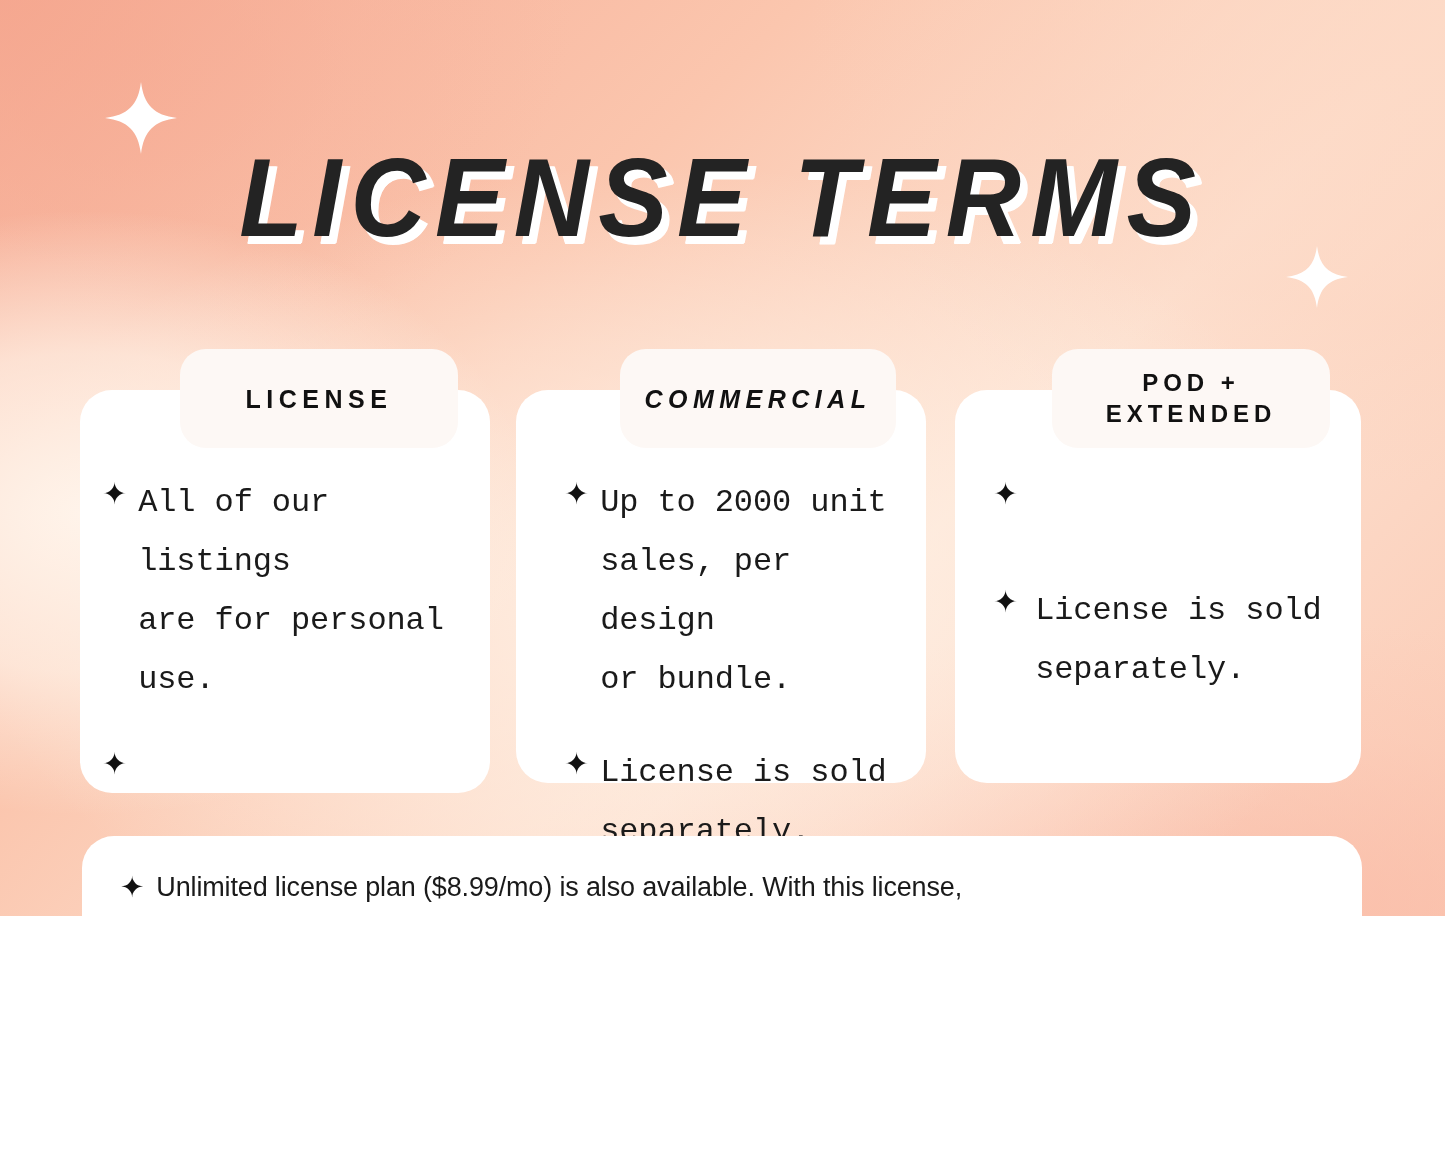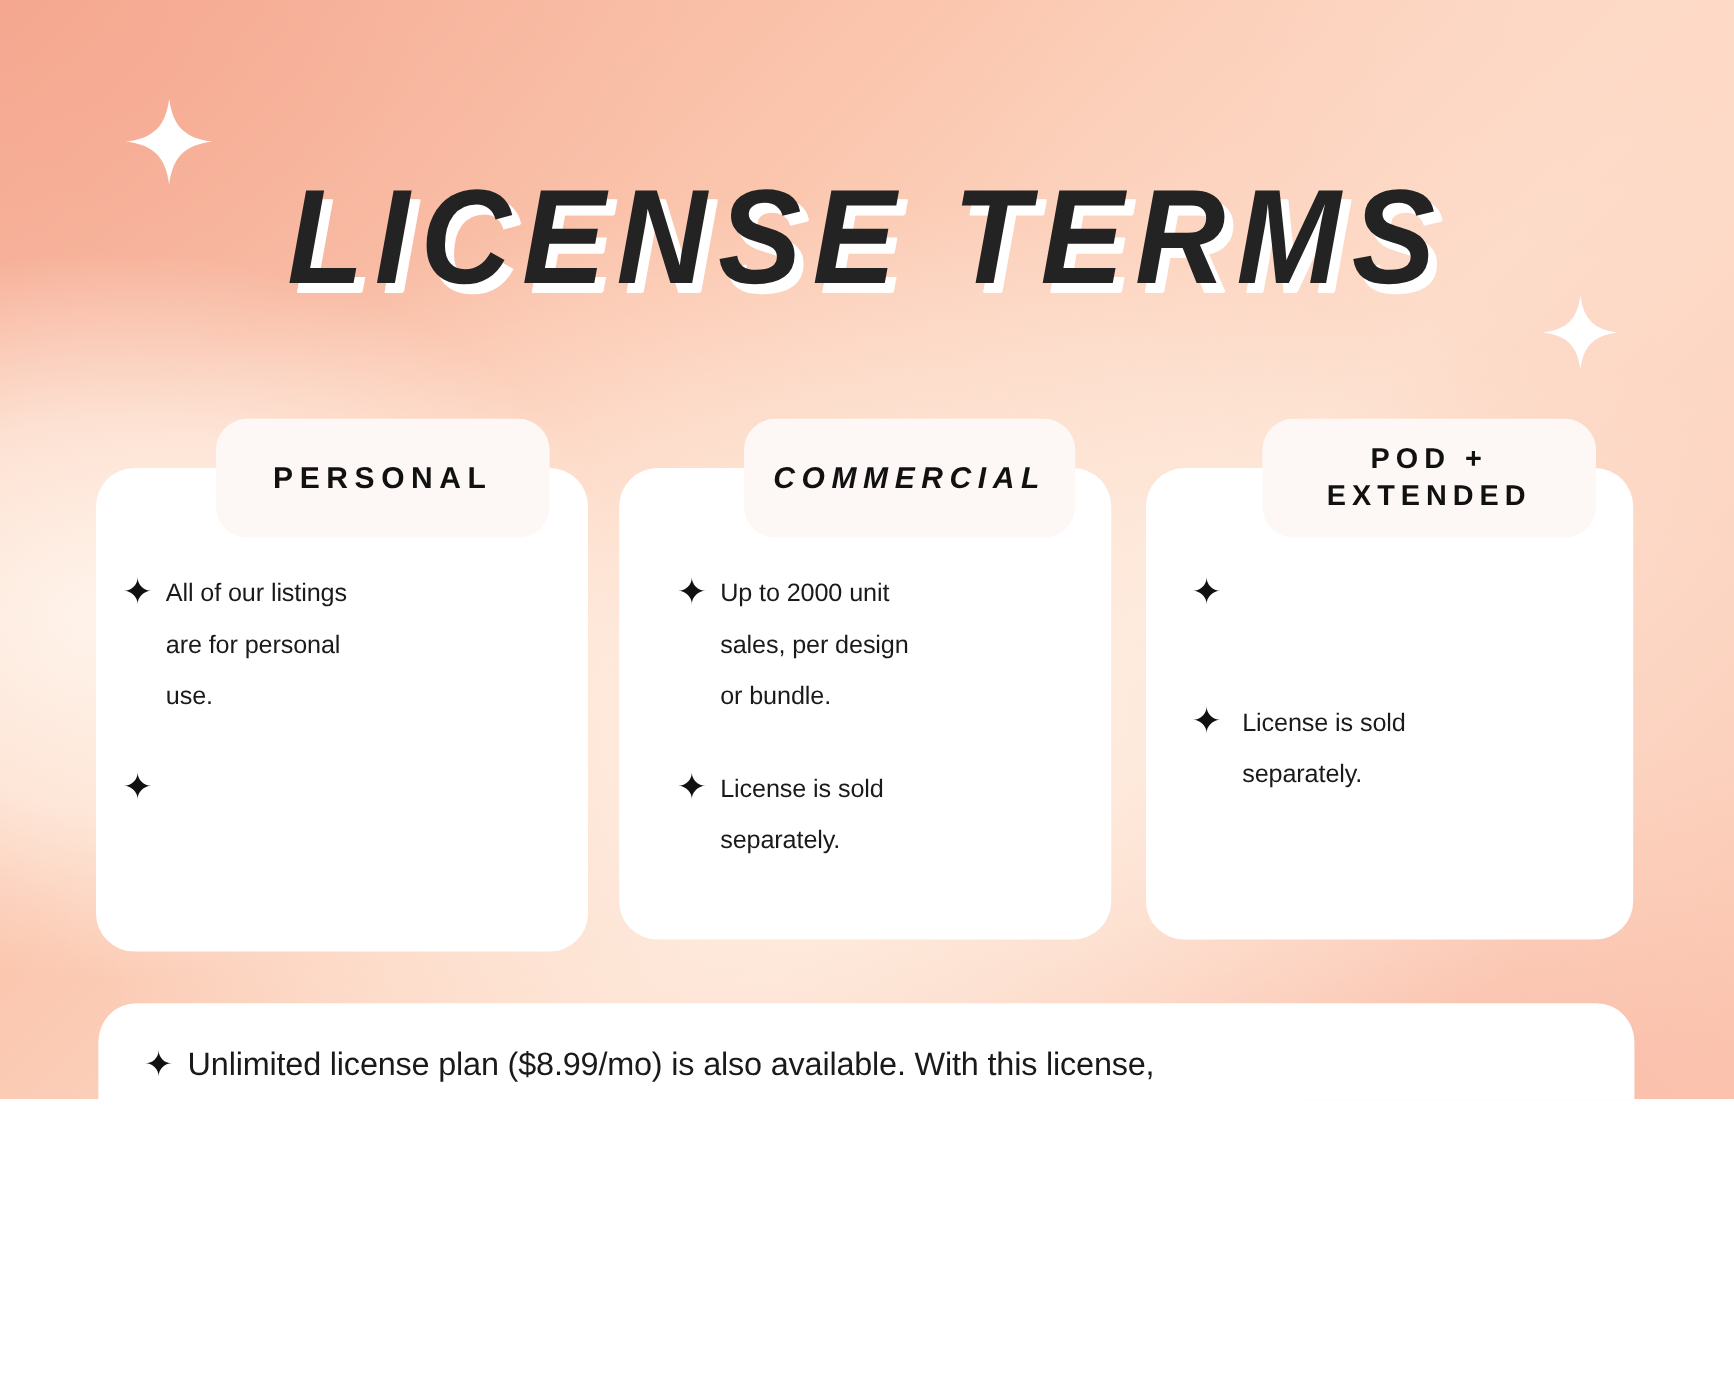--- a/index.html
+++ b/index.html
@@ -134,24 +134,24 @@
     flex: 0 0 auto;
     font-size: 30px;
     line-height: 42px;
     color: #111111;
     margin-right: 11px;
     font-family: "DejaVu Sans", sans-serif;
   }
   .card-3 .bullet-mark { margin-right: 17px; }
 
   .bullet-text {
-    font-family: Liberation Sans, sans-serif;
+    font-family: Liberation Mono, monospace;
     font-weight: 400;
-    font-size: 21px;
-    line-height: 43px;
+    font-size: 32px;
+    line-height: 59px;
     color: #1a1a1a;
     white-space: pre-line;
     letter-spacing: -0.1px;
   }
 
   
   .banner {
     position: absolute;
     left: 82px;
     top: 836px;
@@ -217,21 +217,21 @@
         <span class="bullet-text">All of our listings
 are for personal
 use.</span>
       </div>
       <div class="bullet">
         <span class="bullet-mark">✦</span>
       </div>
     </div>
   </div>
   <div class="tab tab-1">
-    <span class="tab-label">PERSONAL</span>
+    <span class="tab-label">LICENSE</span>
   </div>
 
   <div class="card card-2">
     <div class="bullets">
       <div class="bullet">
         <span class="bullet-mark">✦</span>
         <span class="bullet-text">Up to 2000 unit
 sales, per design
 or bundle.</span>
       </div>

